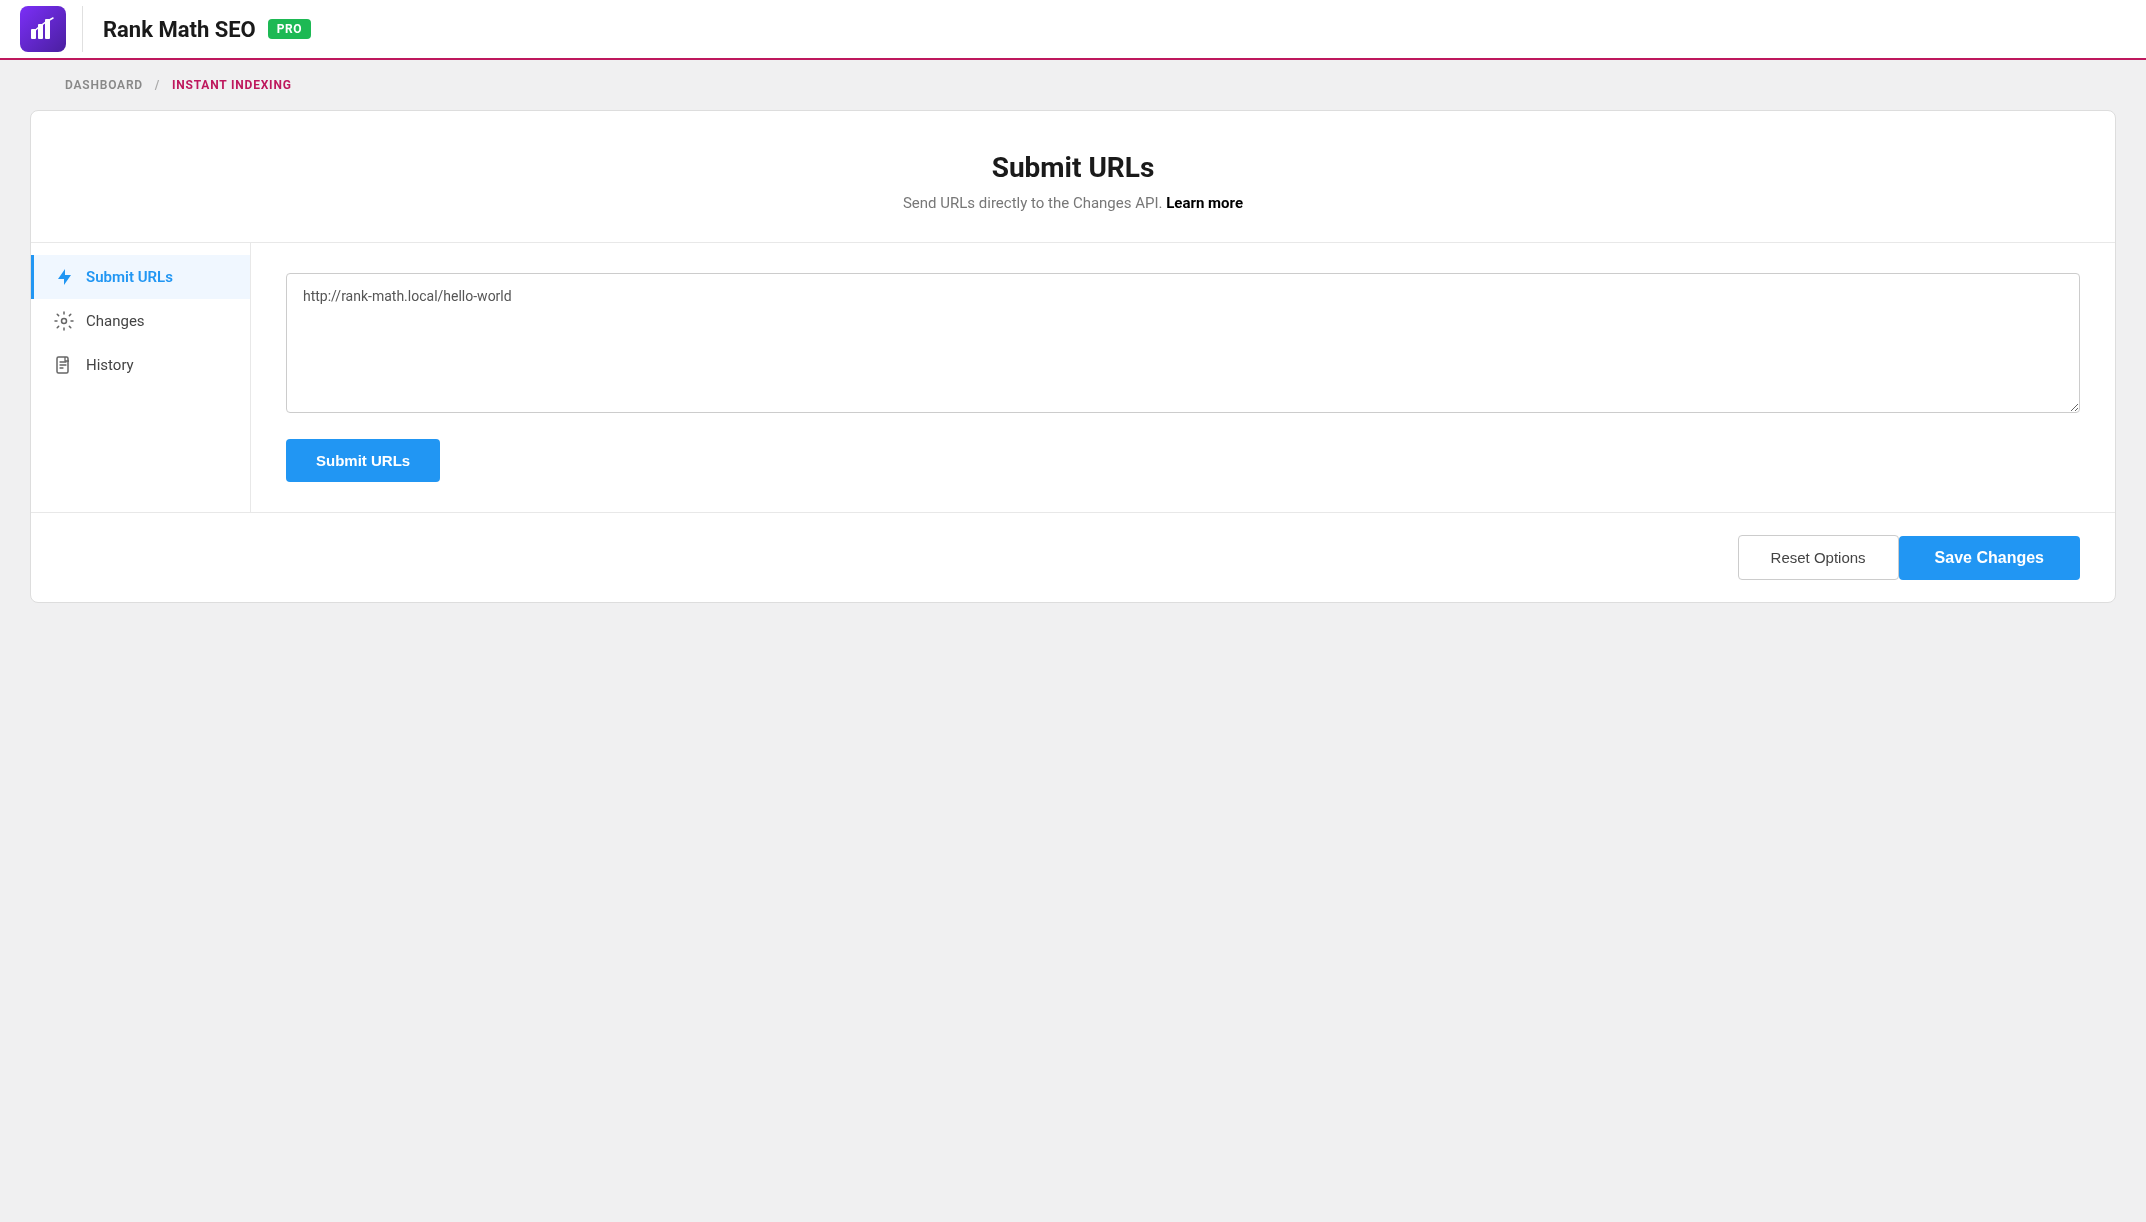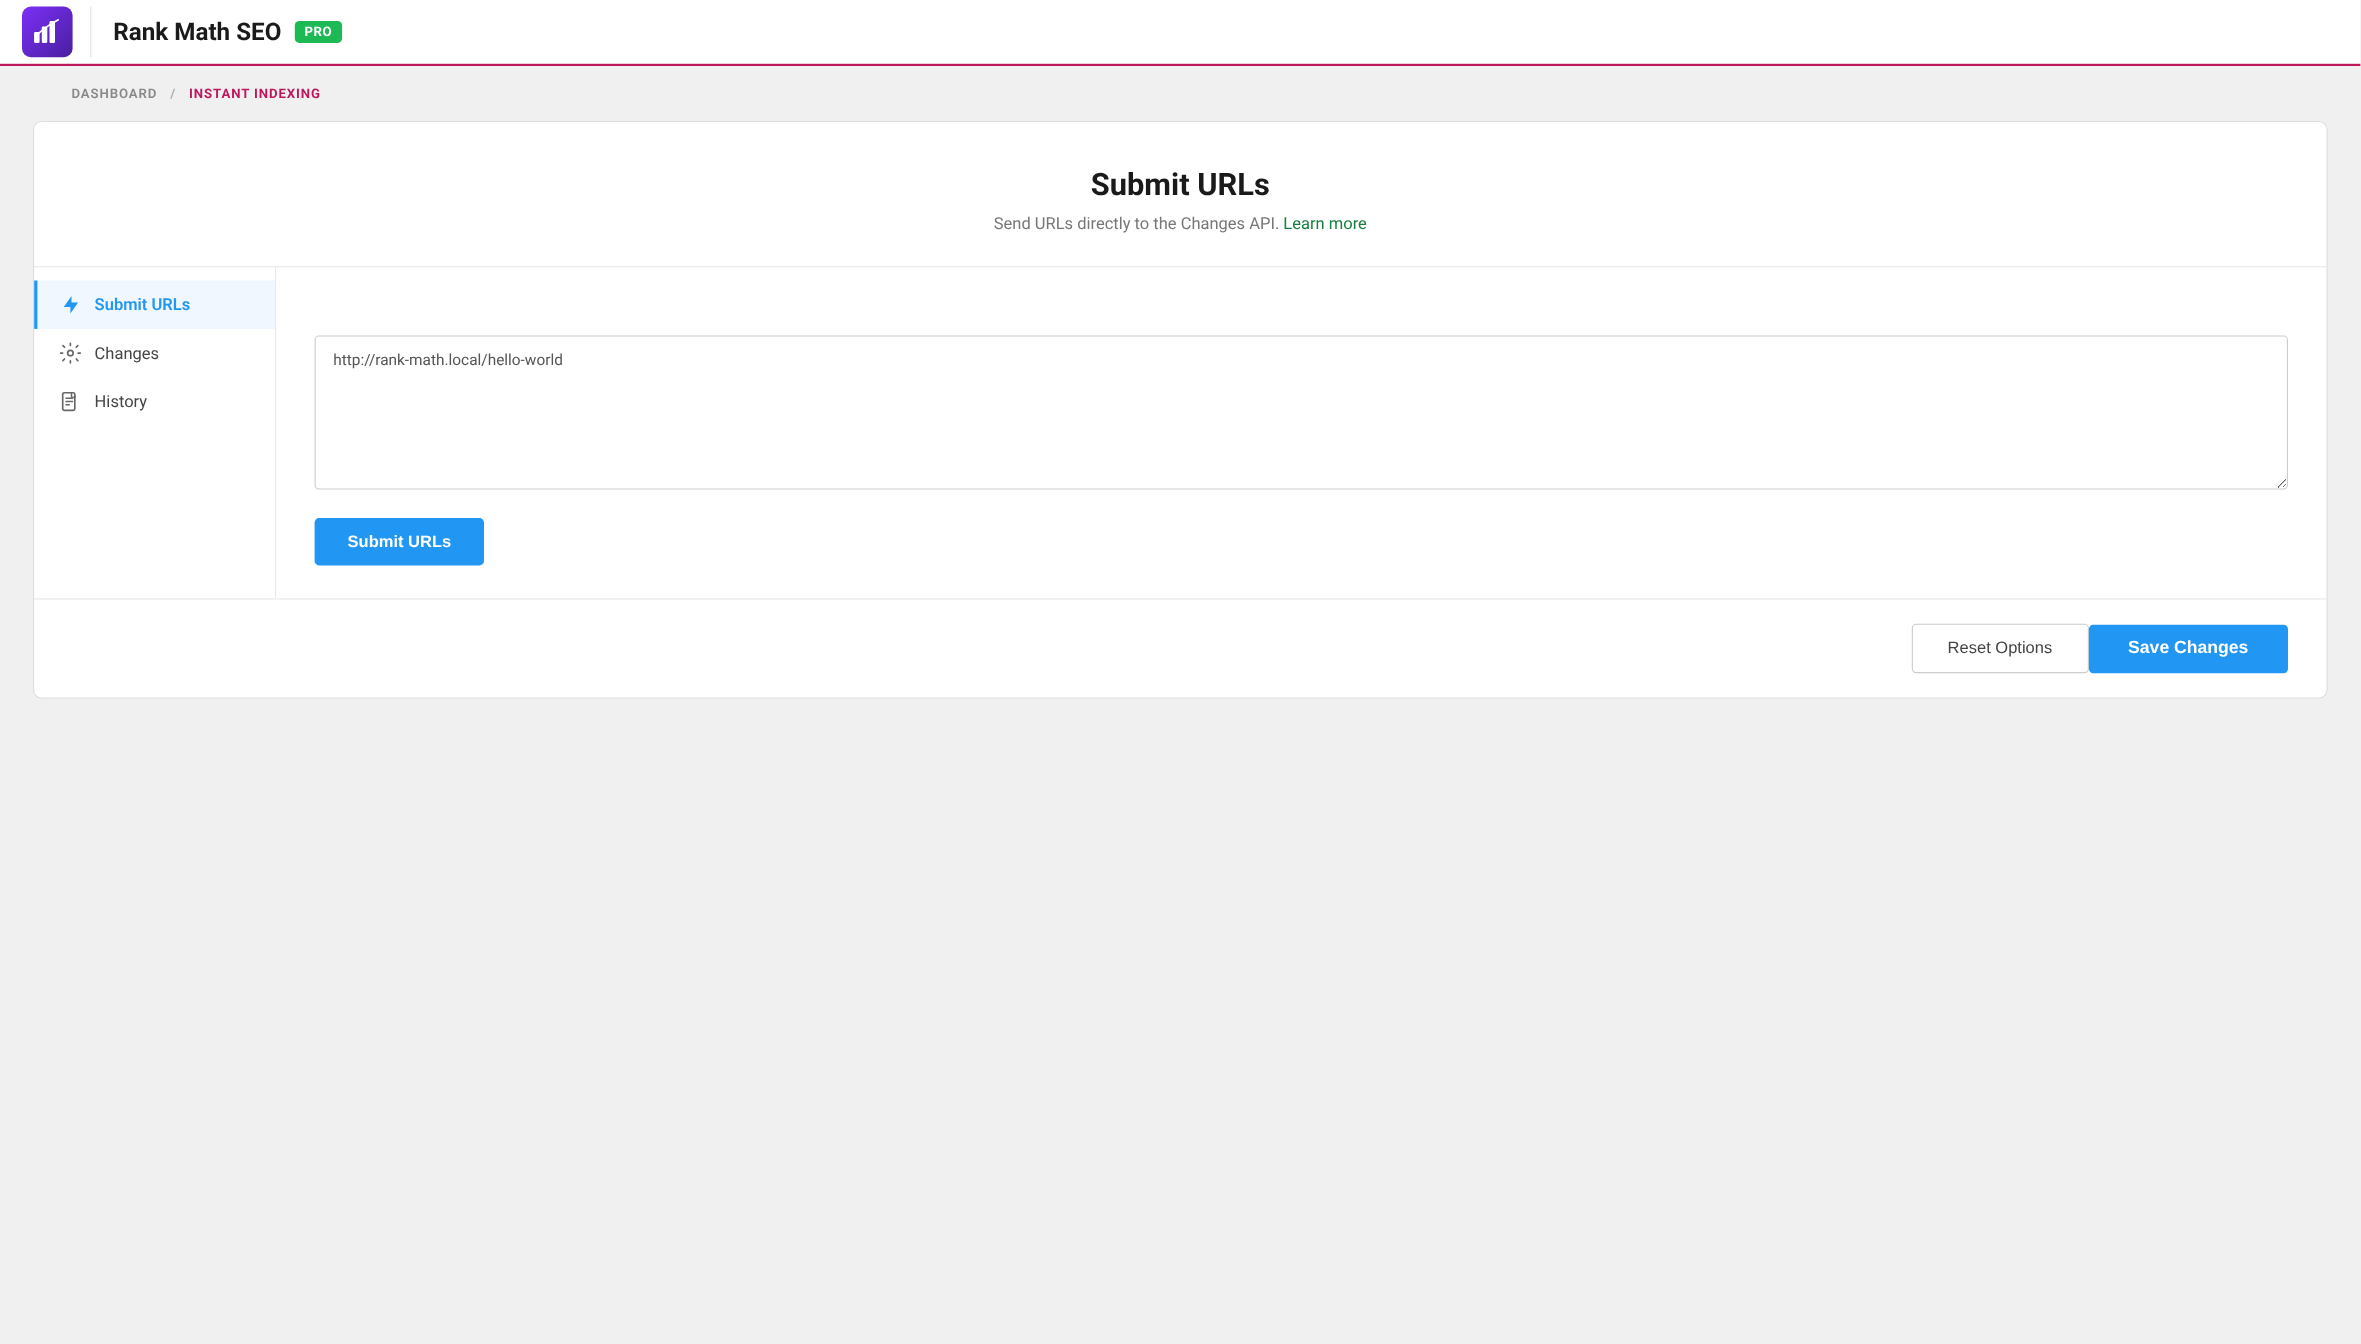--- a/index.html
+++ b/index.html
@@ -93,22 +93,23 @@
       font-size: 28px;
       font-weight: 700;
       color: #1a1a1a;
       margin-bottom: 10px;
     }
     .card-subtitle {
       font-size: 15px;
       color: #777;
     }
     .card-subtitle a {
-      color: #15803d;
+      color: #000000;
       text-decoration: none;
+      font-weight: bold;
     }
 
     
     .card-body {
       display: flex;
     }
 
     
     .sidebar-nav {
       width: 220px;
@@ -152,21 +153,20 @@
       width: 100%;
       height: 140px;
       border: 1px solid #ccc;
       border-radius: 4px;
       padding: 14px 16px;
       font-size: 14px;
       color: #555;
       resize: vertical;
       font-family: inherit;
       outline: none;
-      margin-top: 32px;
     }
     .submit-btn {
       margin-top: 22px;
       background: #2196f3;
       color: #fff;
       border: none;
       border-radius: 4px;
       padding: 13px 30px;
       font-size: 15px;
       font-weight: 600;

